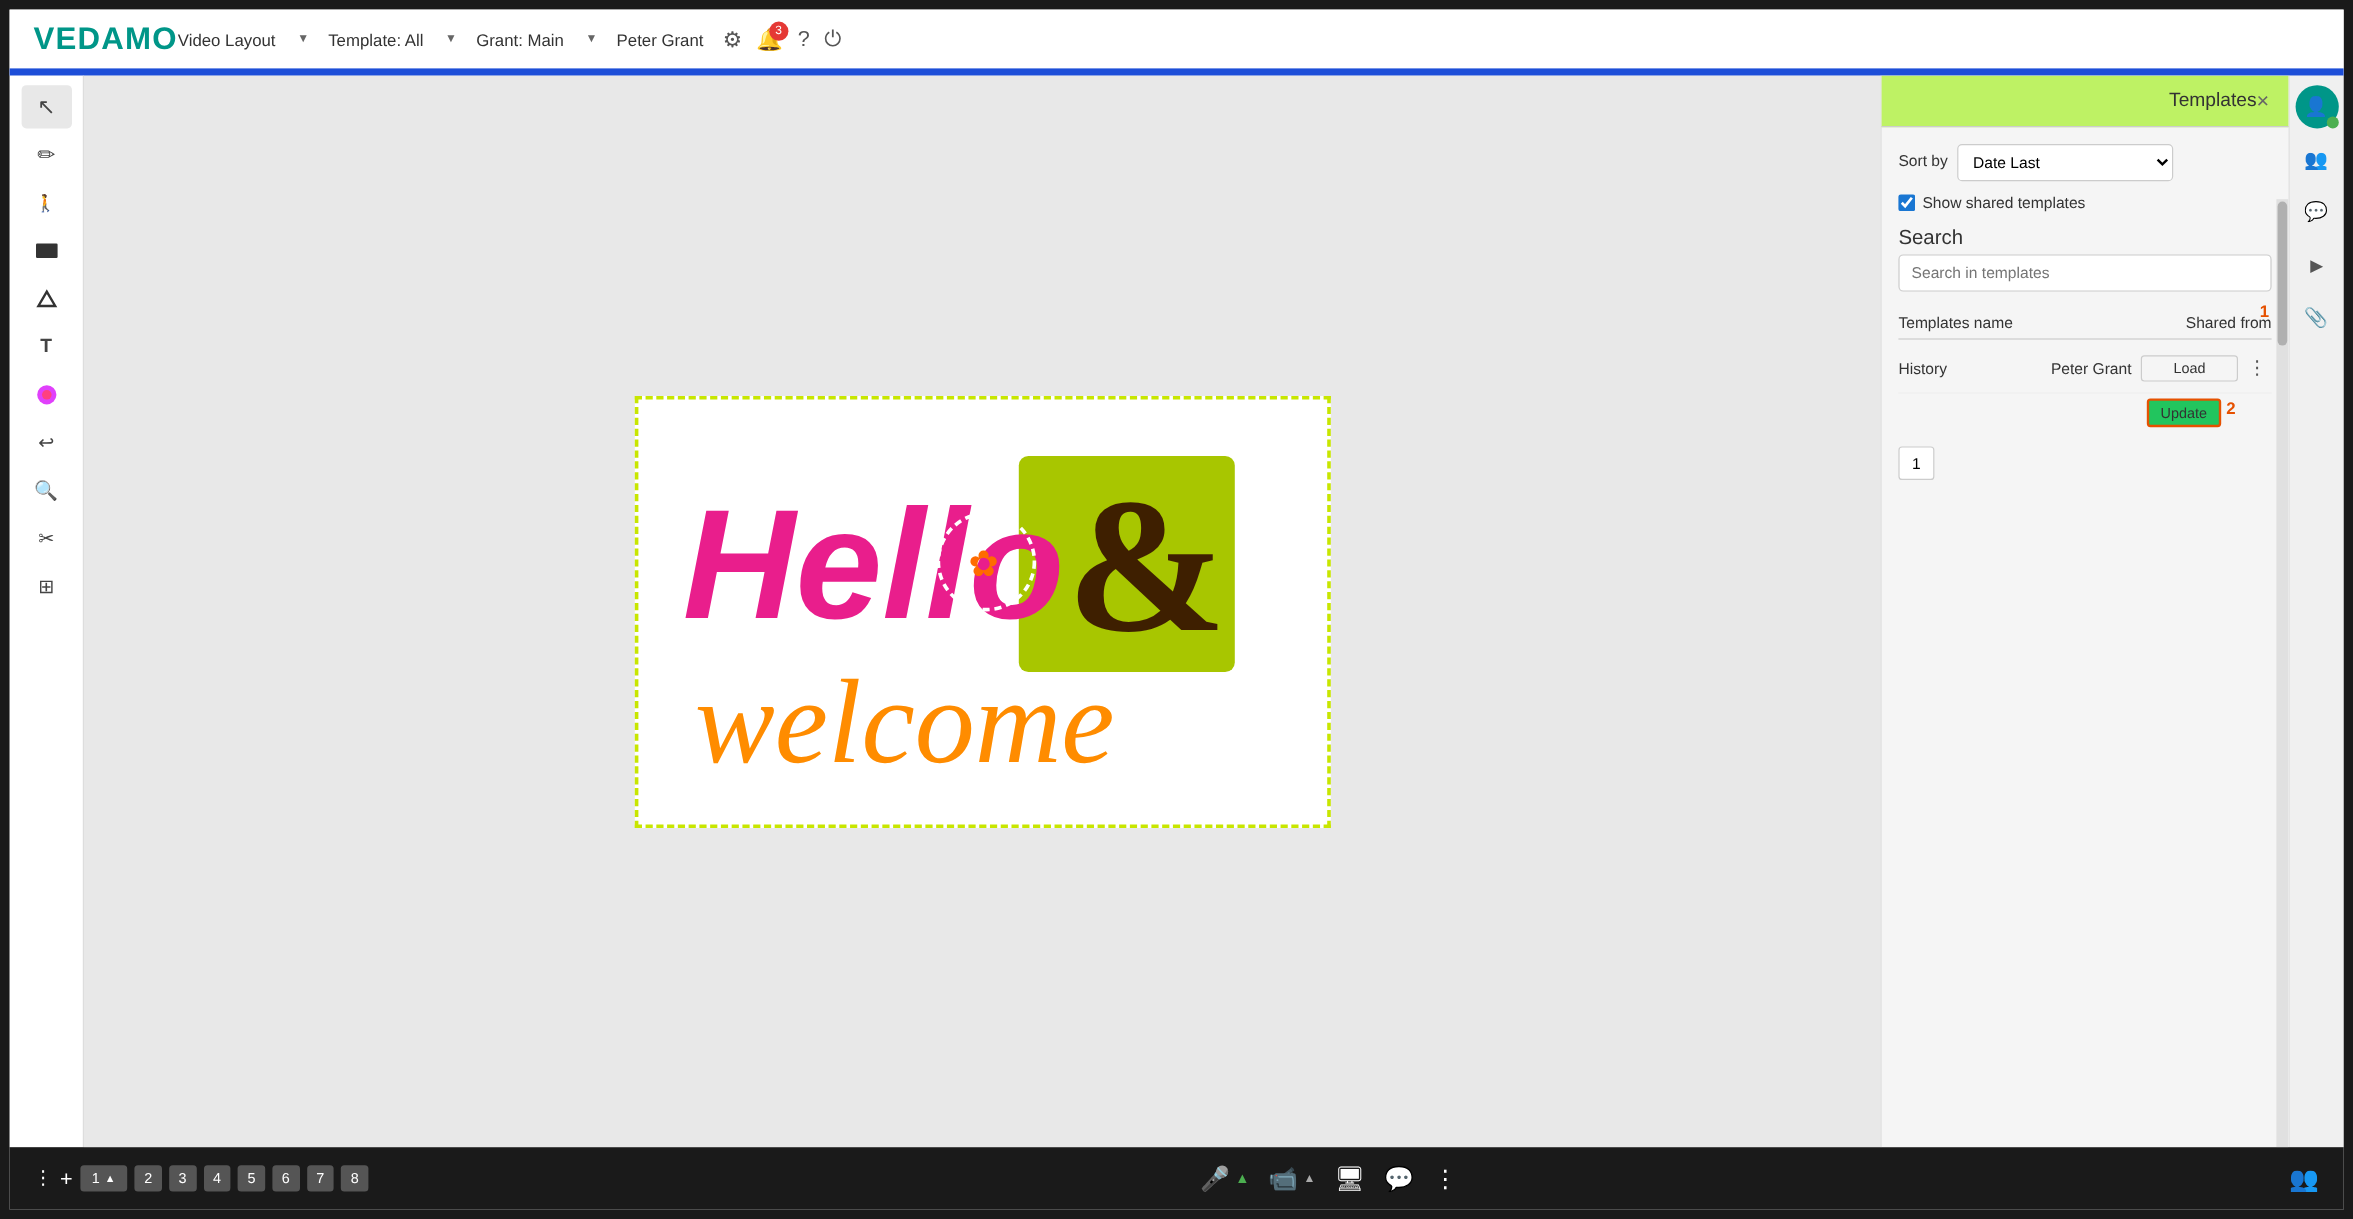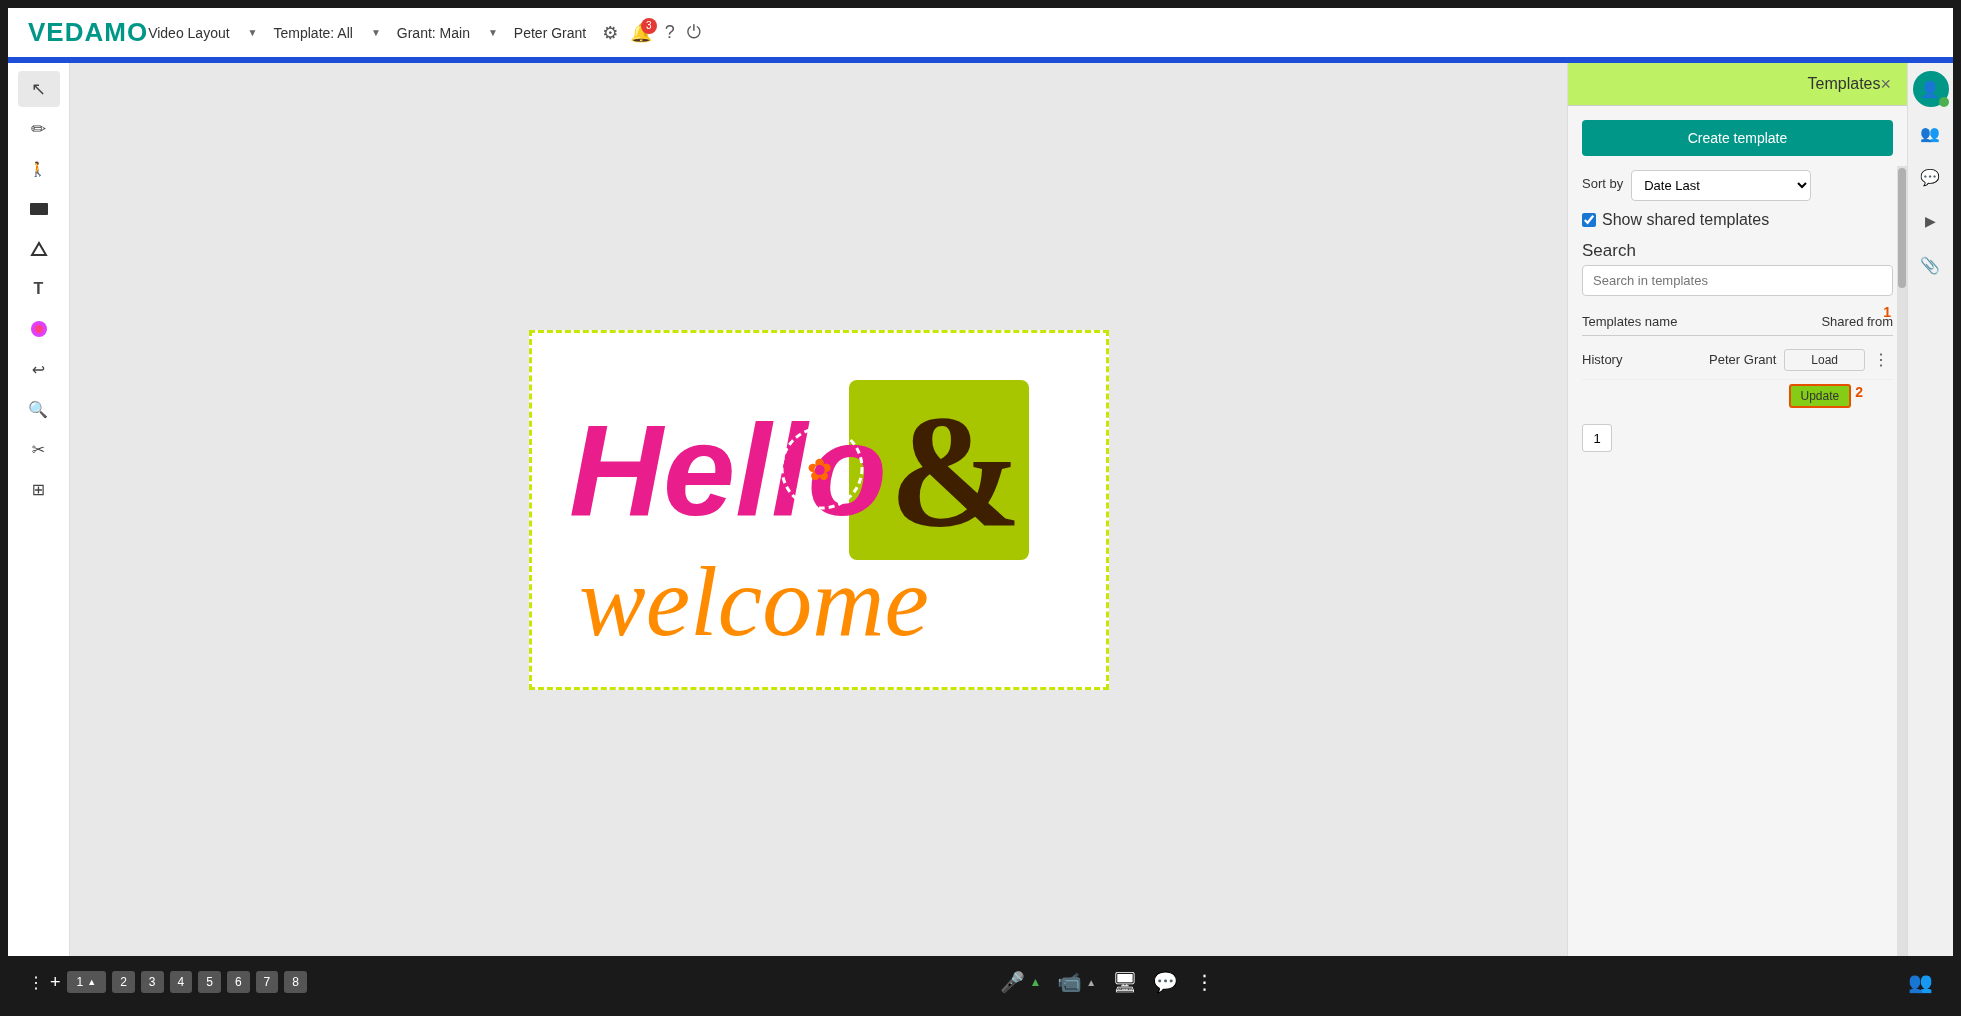--- a/index.html
+++ b/index.html
@@ -242,21 +242,21 @@
       margin-bottom: 12px;
     }
 
     .checkbox-row input[type="checkbox"] {
       width: 14px;
       height: 14px;
       accent-color: #1976d2;
     }
 
     .checkbox-label {
-      font-size: 16px;
+      font-size: 13px;
       color: #333;
     }
 
     .search-label {
       font-size: 17px;
       color: #333;
       margin-bottom: 4px;
       display: block;
     }
 
@@ -356,21 +356,21 @@
     }
 
     .update-btn-container {
       margin-top: 4px;
       display: flex;
       justify-content: flex-end;
       padding-right: 30px;
     }
 
     .update-btn {
-      background: #84cc16;
+      background: #22c55e;
       border: 2px solid #e65100;
       color: #333;
       padding: 3px 10px;
       border-radius: 3px;
       font-size: 12px;
       cursor: pointer;
     }
 
     .annotation-2 {
       color: #e65100;
@@ -630,21 +630,20 @@
     </div>
 
     <div class="templates-panel">
       <div class="panel-header">
         <span class="panel-title">Templates</span>
         <button class="panel-close">×</button>
       </div>
 
       <div class="panel-scroll-area">
         <div class="panel-body">
-          <button class="create-template-btn">Create template</button>
 
           
           <div class="sort-row">
             <label class="form-label">Sort by</label>
             <select class="sort-select">
               <option>Date Last</option>
               <option>Date First</option>
               <option>Name A-Z</option>
               <option>Name Z-A</option>
             </select>

